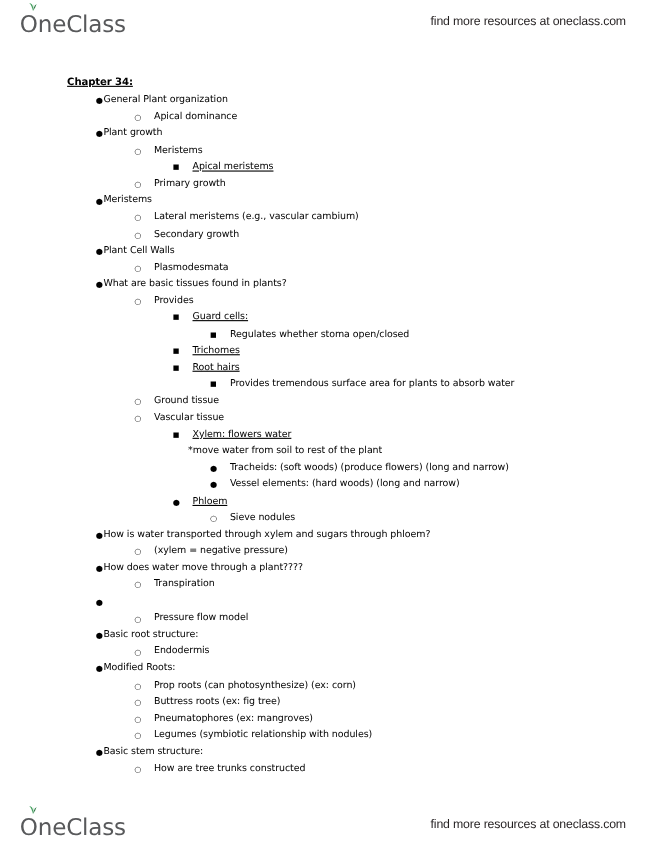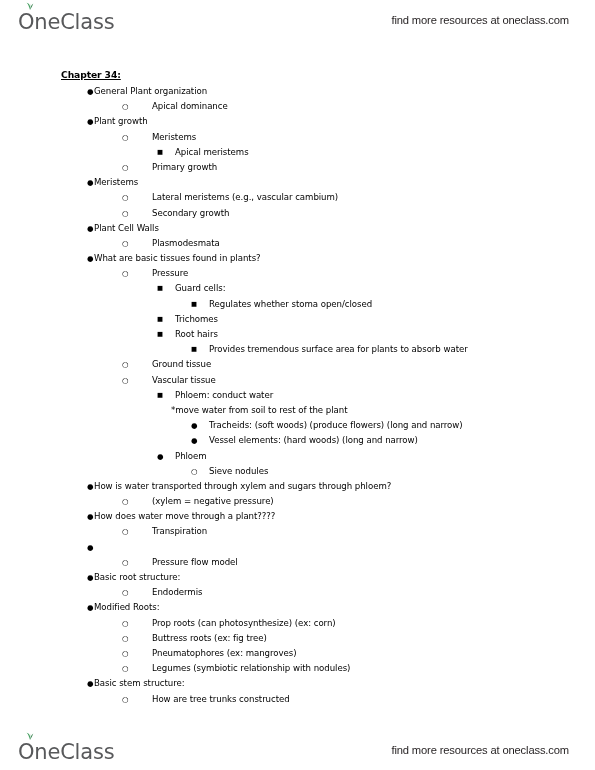--- a/index.html
+++ b/index.html
@@ -132,24 +132,24 @@
   
   .bl-disc   { font-size: 7.5px; }
   .bl-circle { font-size: 7.5px; }
   .bl-square { font-size: 6.4px; }
 
   
   .lv1 > .row-bullet { left: 87px; }
   .lv1 > .row-text   { left: 94px; }
 
   .lv2 > .row-bullet { left: 122px; }
-  .lv2 > .row-text   { left: 152px; }
+  .lv2 > .row-text   { left: 140px; }
 
   .lv3 > .row-bullet { left: 157px; }
-  .lv3 > .row-text   { left: 175px; }
+  .lv3 > .row-text   { left: 175px; text-decoration: underline; }
 
   .lv4 > .row-bullet { left: 191px; }
   .lv4 > .row-text   { left: 209px; }
 
   
   .lv-note > .row-text { left: 171px; text-align: center; }
 </style>
 </head>
 <body>
 
@@ -213,21 +213,21 @@
         <div class="row lv2">
           <span class="row-bullet bl-circle">○</span>
           <span class="row-text">Plasmodesmata</span>
         </div>
         <div class="row lv1">
           <span class="row-bullet bl-disc">●</span>
           <span class="row-text">What are basic tissues found in plants?</span>
         </div>
         <div class="row lv2">
           <span class="row-bullet bl-circle">○</span>
-          <span class="row-text">Pressure</span>
+          <span class="row-text">Provides</span>
         </div>
         <div class="row lv3">
           <span class="row-bullet bl-square">■</span>
           <span class="row-text">Guard cells:</span>
         </div>
         <div class="row lv4">
           <span class="row-bullet bl-square">■</span>
           <span class="row-text">Regulates whether stoma open/closed</span>
         </div>
         <div class="row lv3">
@@ -245,21 +245,21 @@
         <div class="row lv2">
           <span class="row-bullet bl-circle">○</span>
           <span class="row-text">Ground tissue</span>
         </div>
         <div class="row lv2">
           <span class="row-bullet bl-circle">○</span>
           <span class="row-text">Vascular tissue</span>
         </div>
         <div class="row lv3">
           <span class="row-bullet bl-square">■</span>
-          <span class="row-text">Phloem: conduct water</span>
+          <span class="row-text">Xylem: flowers water</span>
         </div>
         <div class="row lv-note">
           <span class="row-text">*move water from soil to rest of the plant</span>
         </div>
         <div class="row lv4">
           <span class="row-bullet bl-disc">●</span>
           <span class="row-text">Tracheids: (soft woods) (produce flowers) (long and narrow)</span>
         </div>
         <div class="row lv4">
           <span class="row-bullet bl-disc">●</span>

